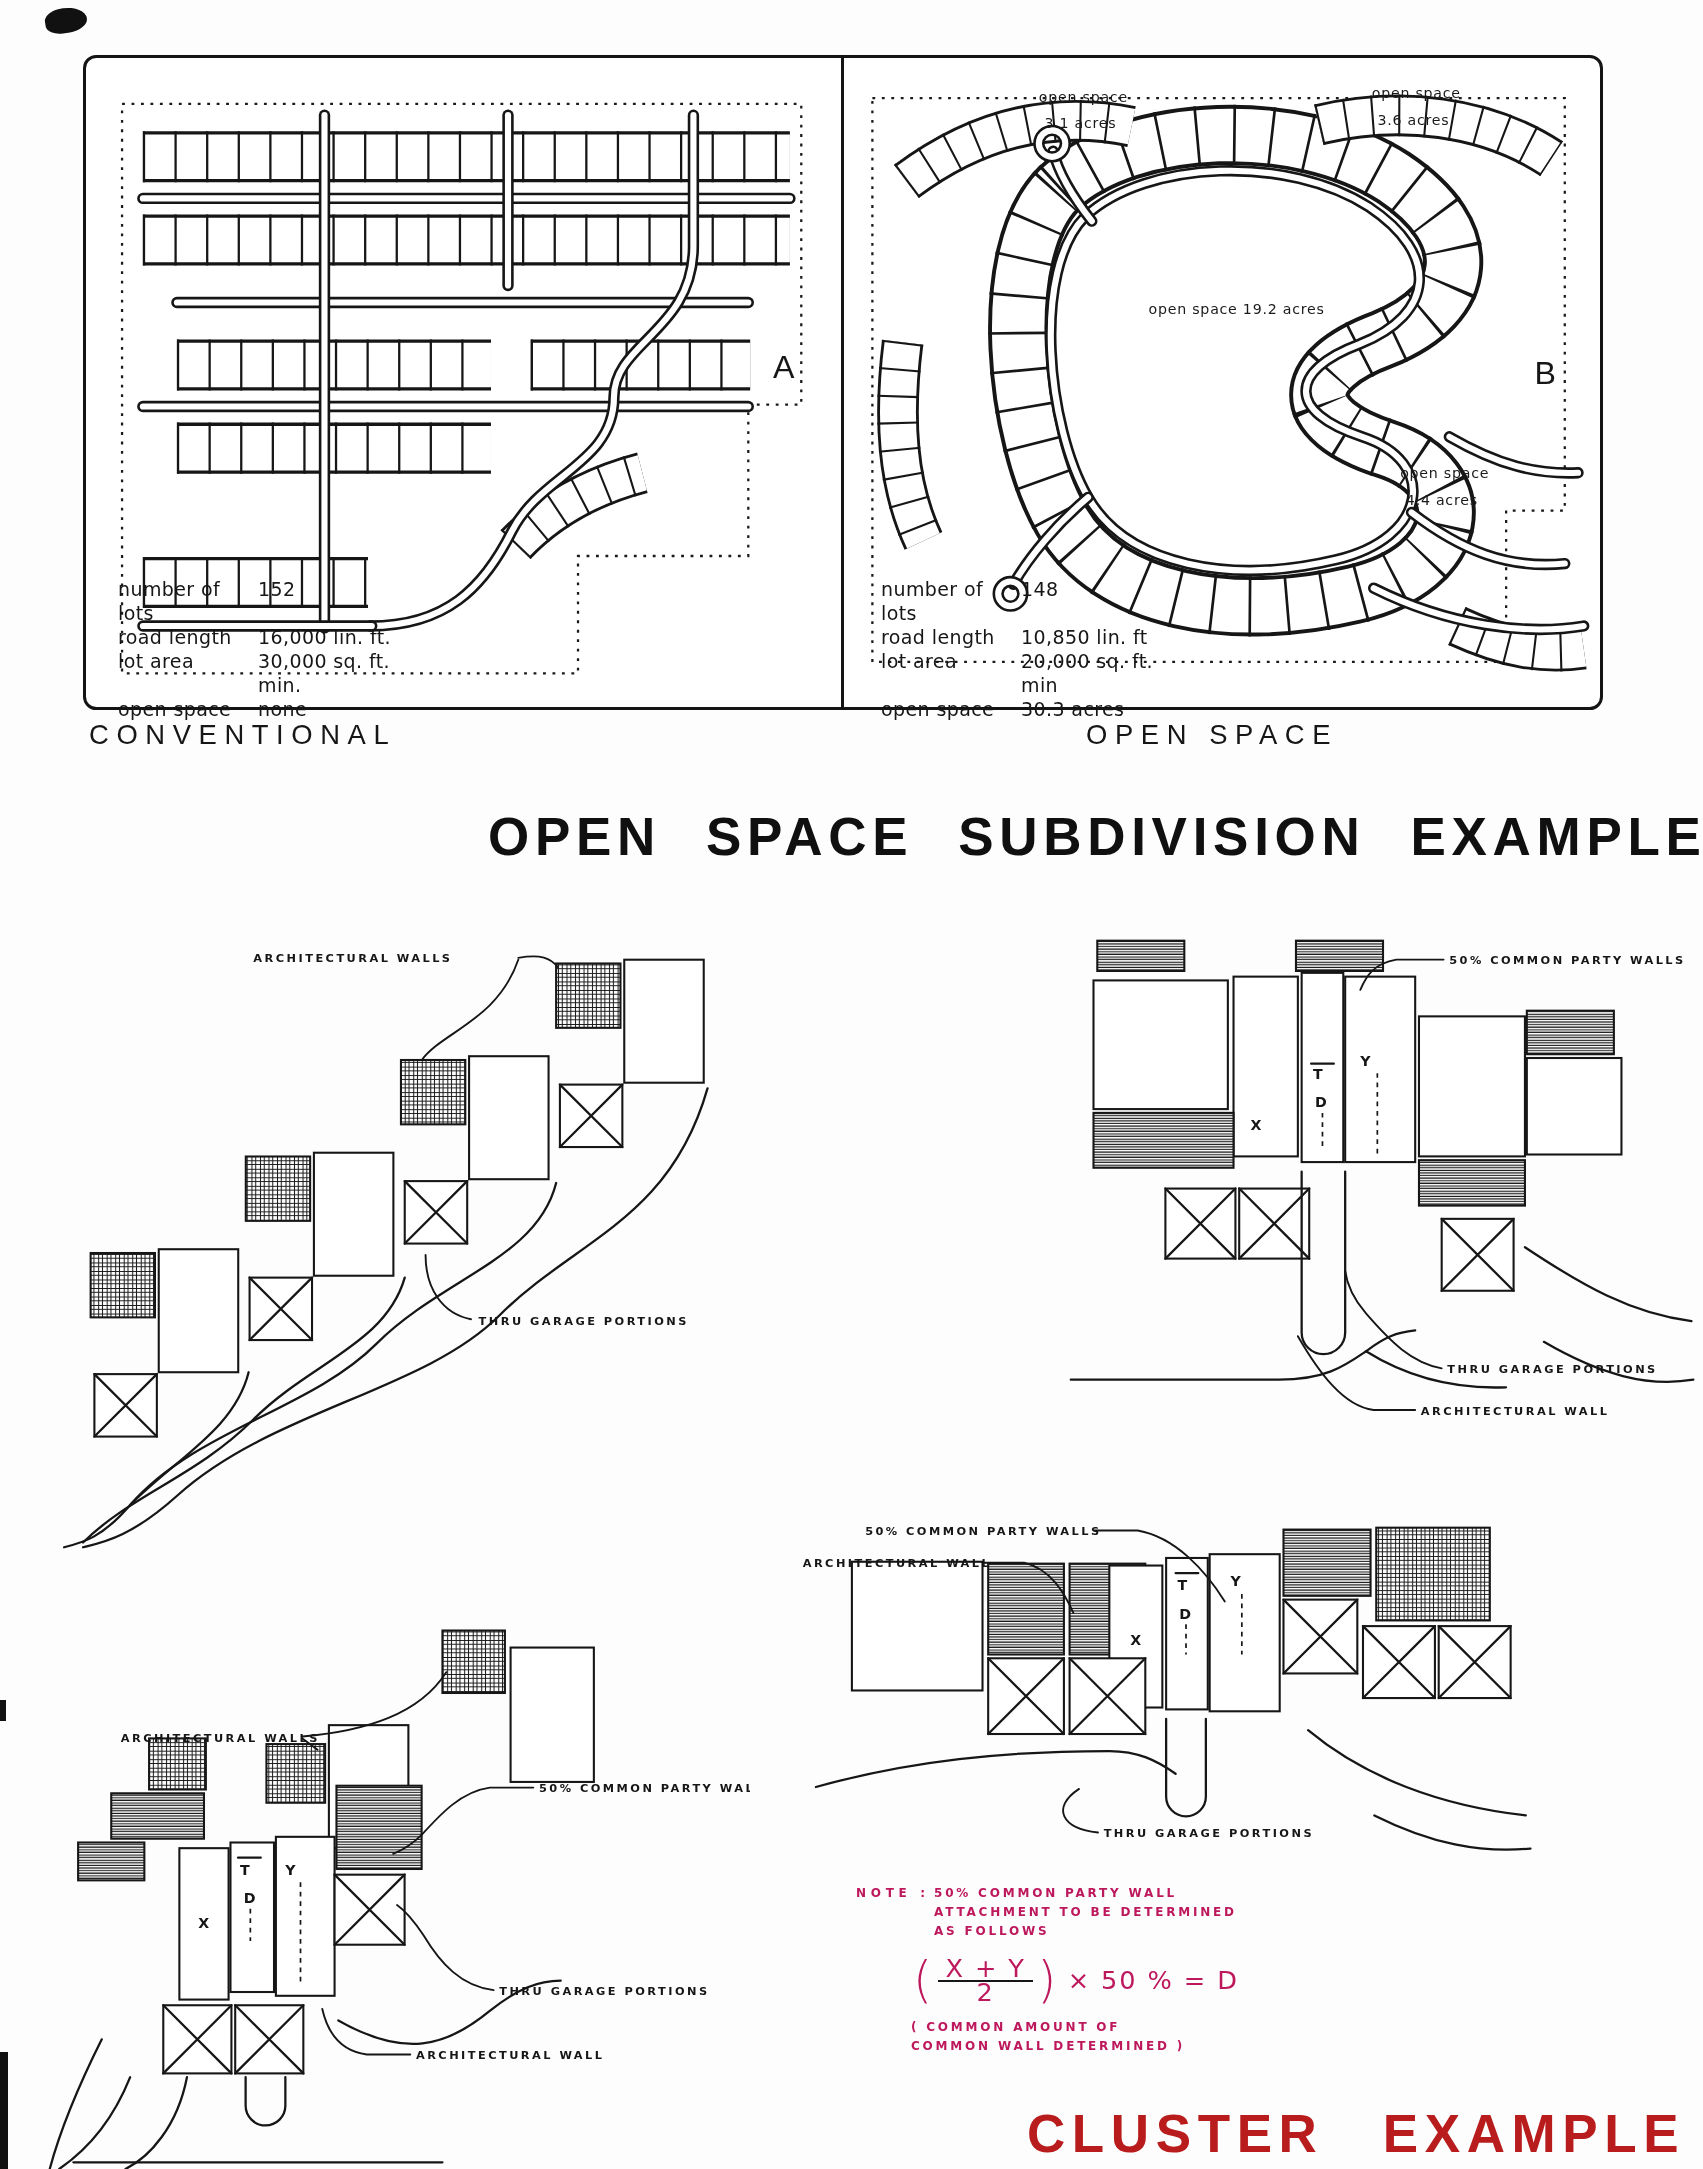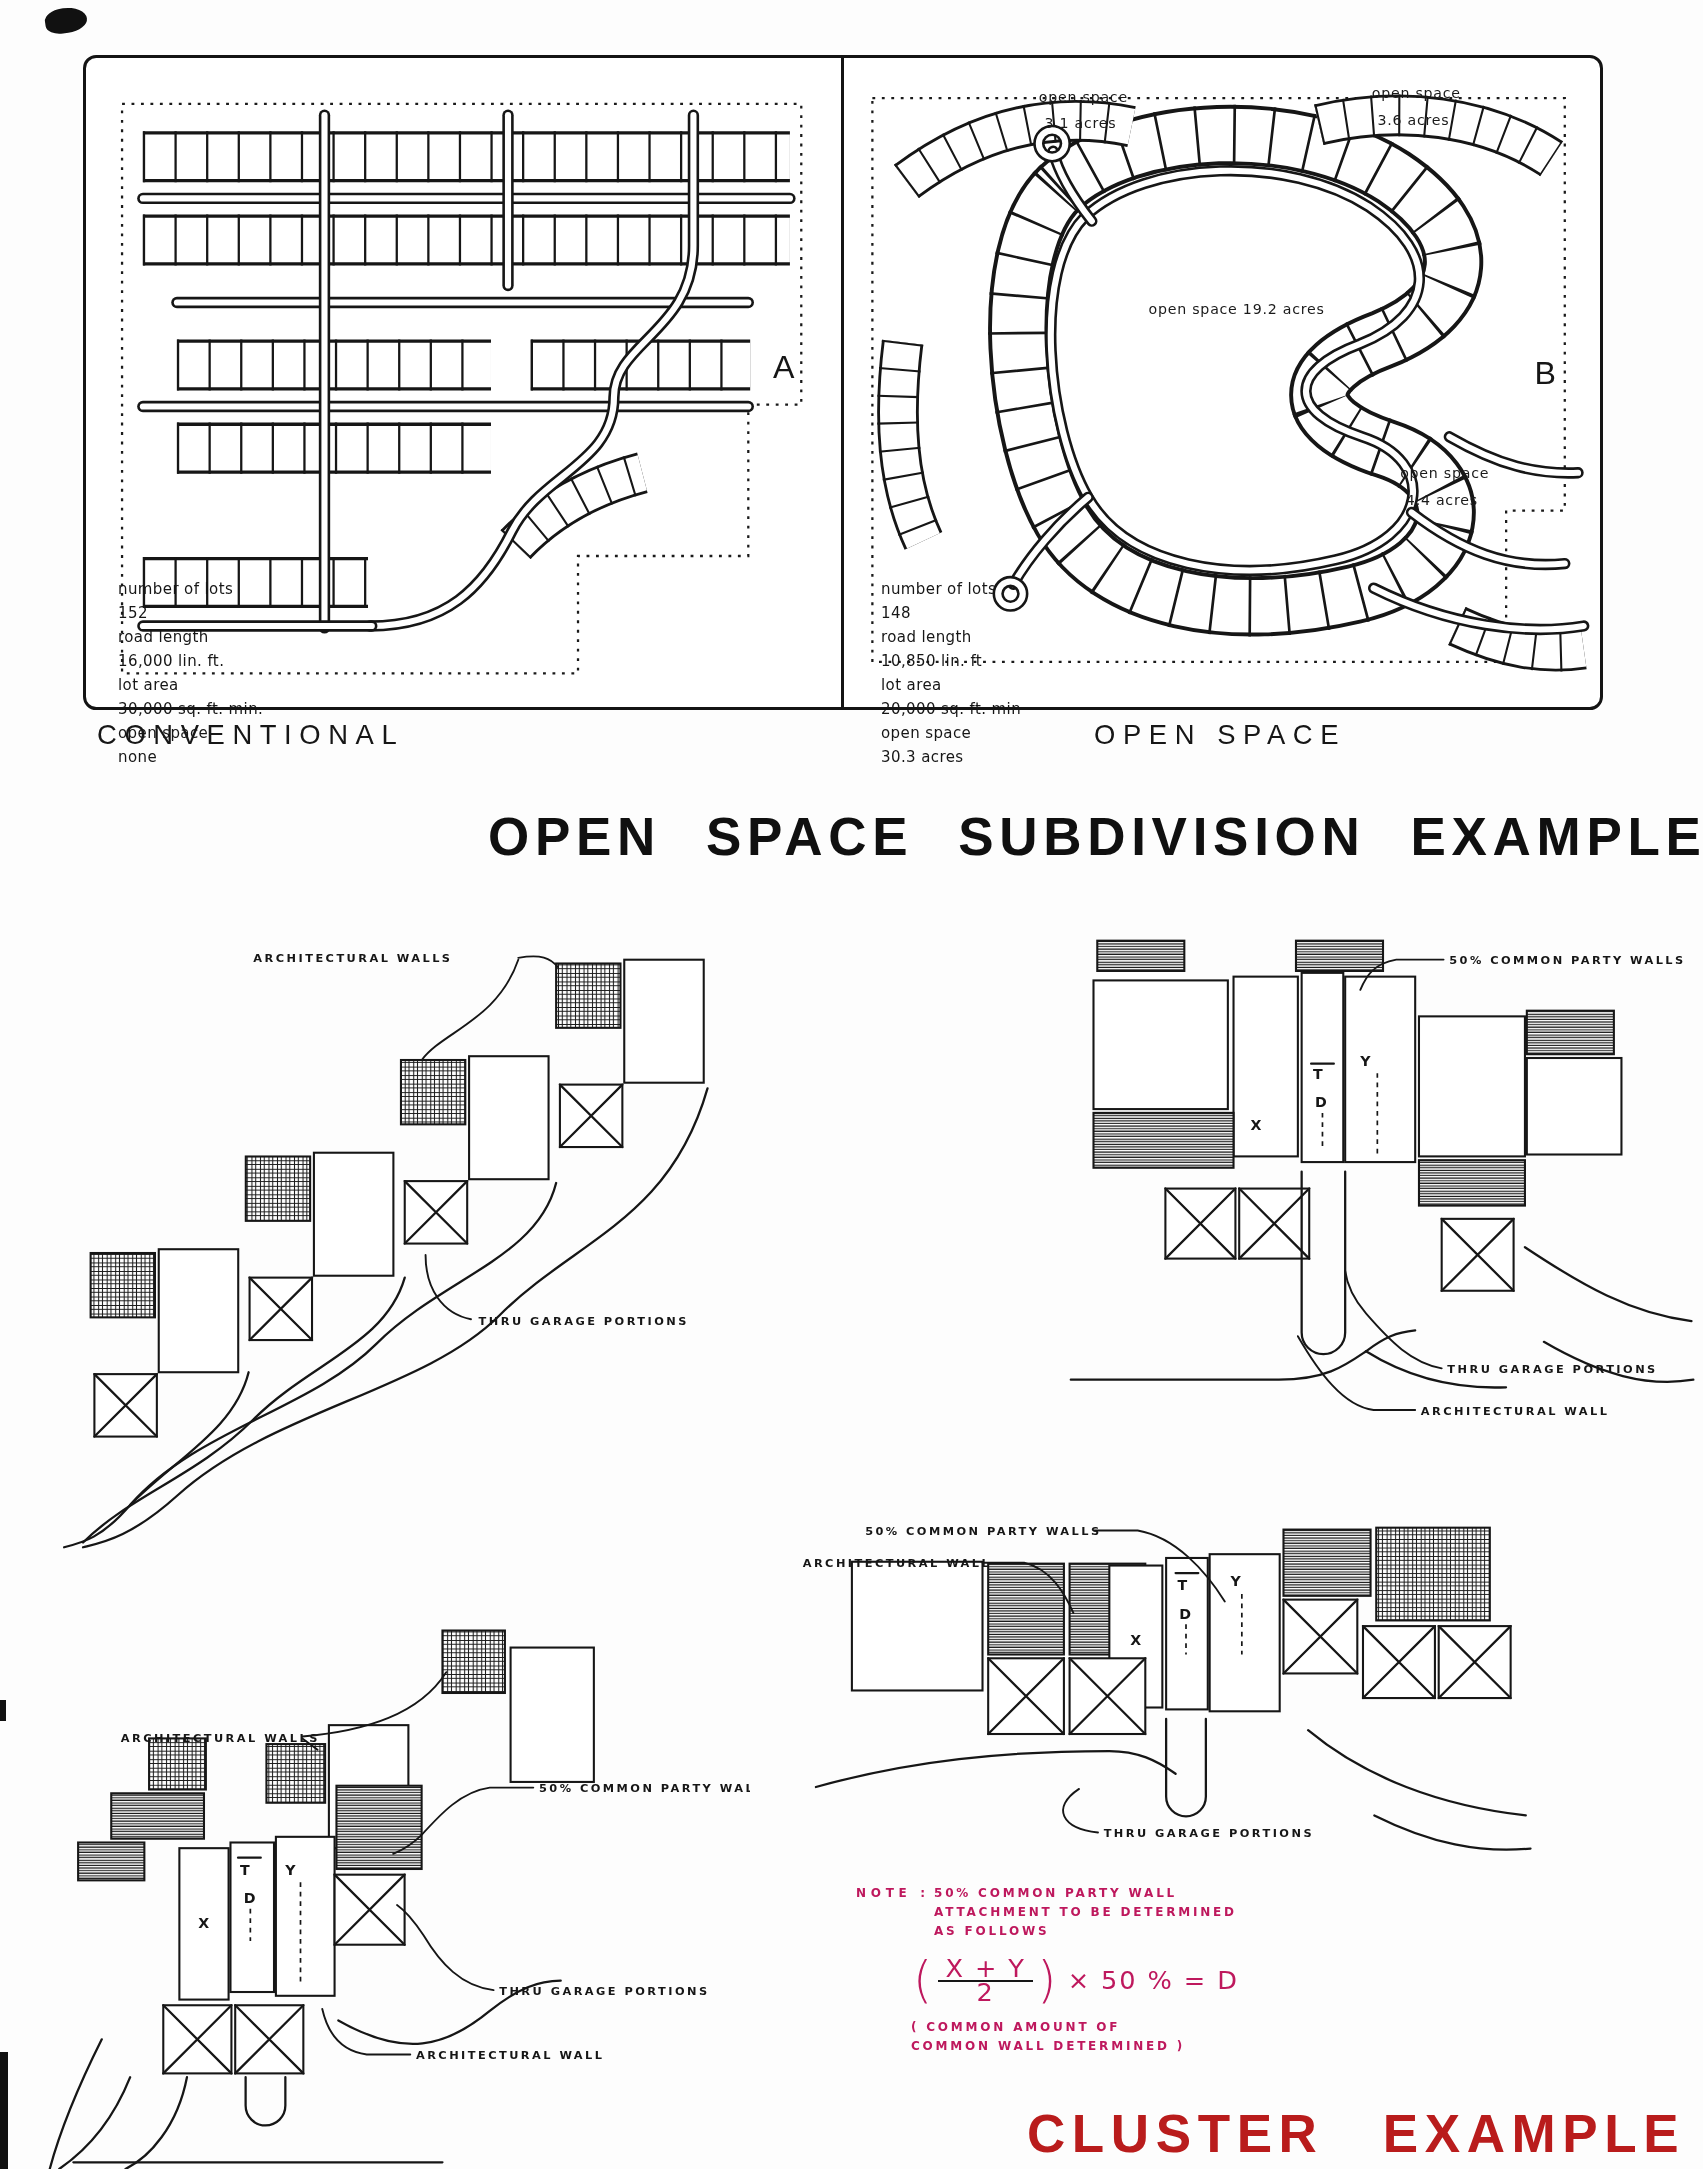--- a/index.html
+++ b/index.html
@@ -17,25 +17,25 @@
   .b3{stroke:#161616;stroke-width:54;fill:none;stroke-dasharray:2.4 31;}
   .s1{stroke:#161616;stroke-width:44;fill:none;}
   .s2{stroke:#fff;stroke-width:38;fill:none;}
   .s3{stroke:#161616;stroke-width:44;fill:none;stroke-dasharray:2.2 26;}
   .r1{stroke:#161616;stroke-width:12;fill:none;stroke-linecap:round;}
   .r2{stroke:#fff;stroke-width:6.5;fill:none;stroke-linecap:round;}
   .mlbl{font:400 15px "DejaVu Sans",sans-serif;letter-spacing:.8px;fill:#1a1a1a;}
   .plabel{font:400 34px "Liberation Sans",sans-serif;fill:#161616;}
   
   .stats{position:absolute;width:312px;}
-  .srow{display:flex;line-height:24px;font-size:15px;letter-spacing:0.4px;flex-direction:column;}
+  .srow{display:flex;line-height:24px;font-size:19px;letter-spacing:0.4px;}
   .sl{width:140px;flex:none;}
   .sv{flex:1;}
   
-  .caption{position:absolute;font:400 27.4px "Liberation Sans",sans-serif;letter-spacing:7.6px;color:#161616;margin-left:8px;}
+  .caption{position:absolute;font:400 27.4px "Liberation Sans",sans-serif;letter-spacing:7.6px;color:#161616;}
   #big-title{position:absolute;left:488px;top:806px;font:700 53px "Liberation Sans",sans-serif;
              letter-spacing:5.7px;word-spacing:24.6px;white-space:nowrap;color:#101010;}
   #cluster-title{position:absolute;left:1027px;top:2103px;font:700 53px "Liberation Sans",sans-serif;
              letter-spacing:6.6px;word-spacing:38px;white-space:nowrap;color:#b91c1c;}
   
   .cl-svg{position:absolute;}
   .o{fill:#fff;stroke:#161616;stroke-width:2.2;}
   .hx{fill:url(#xh);stroke:#161616;stroke-width:2.2;}
   .hh{fill:url(#hl);stroke:#161616;stroke-width:2.2;}
   .ln{stroke:#161616;stroke-width:2.4;fill:none;stroke-linecap:round;}

